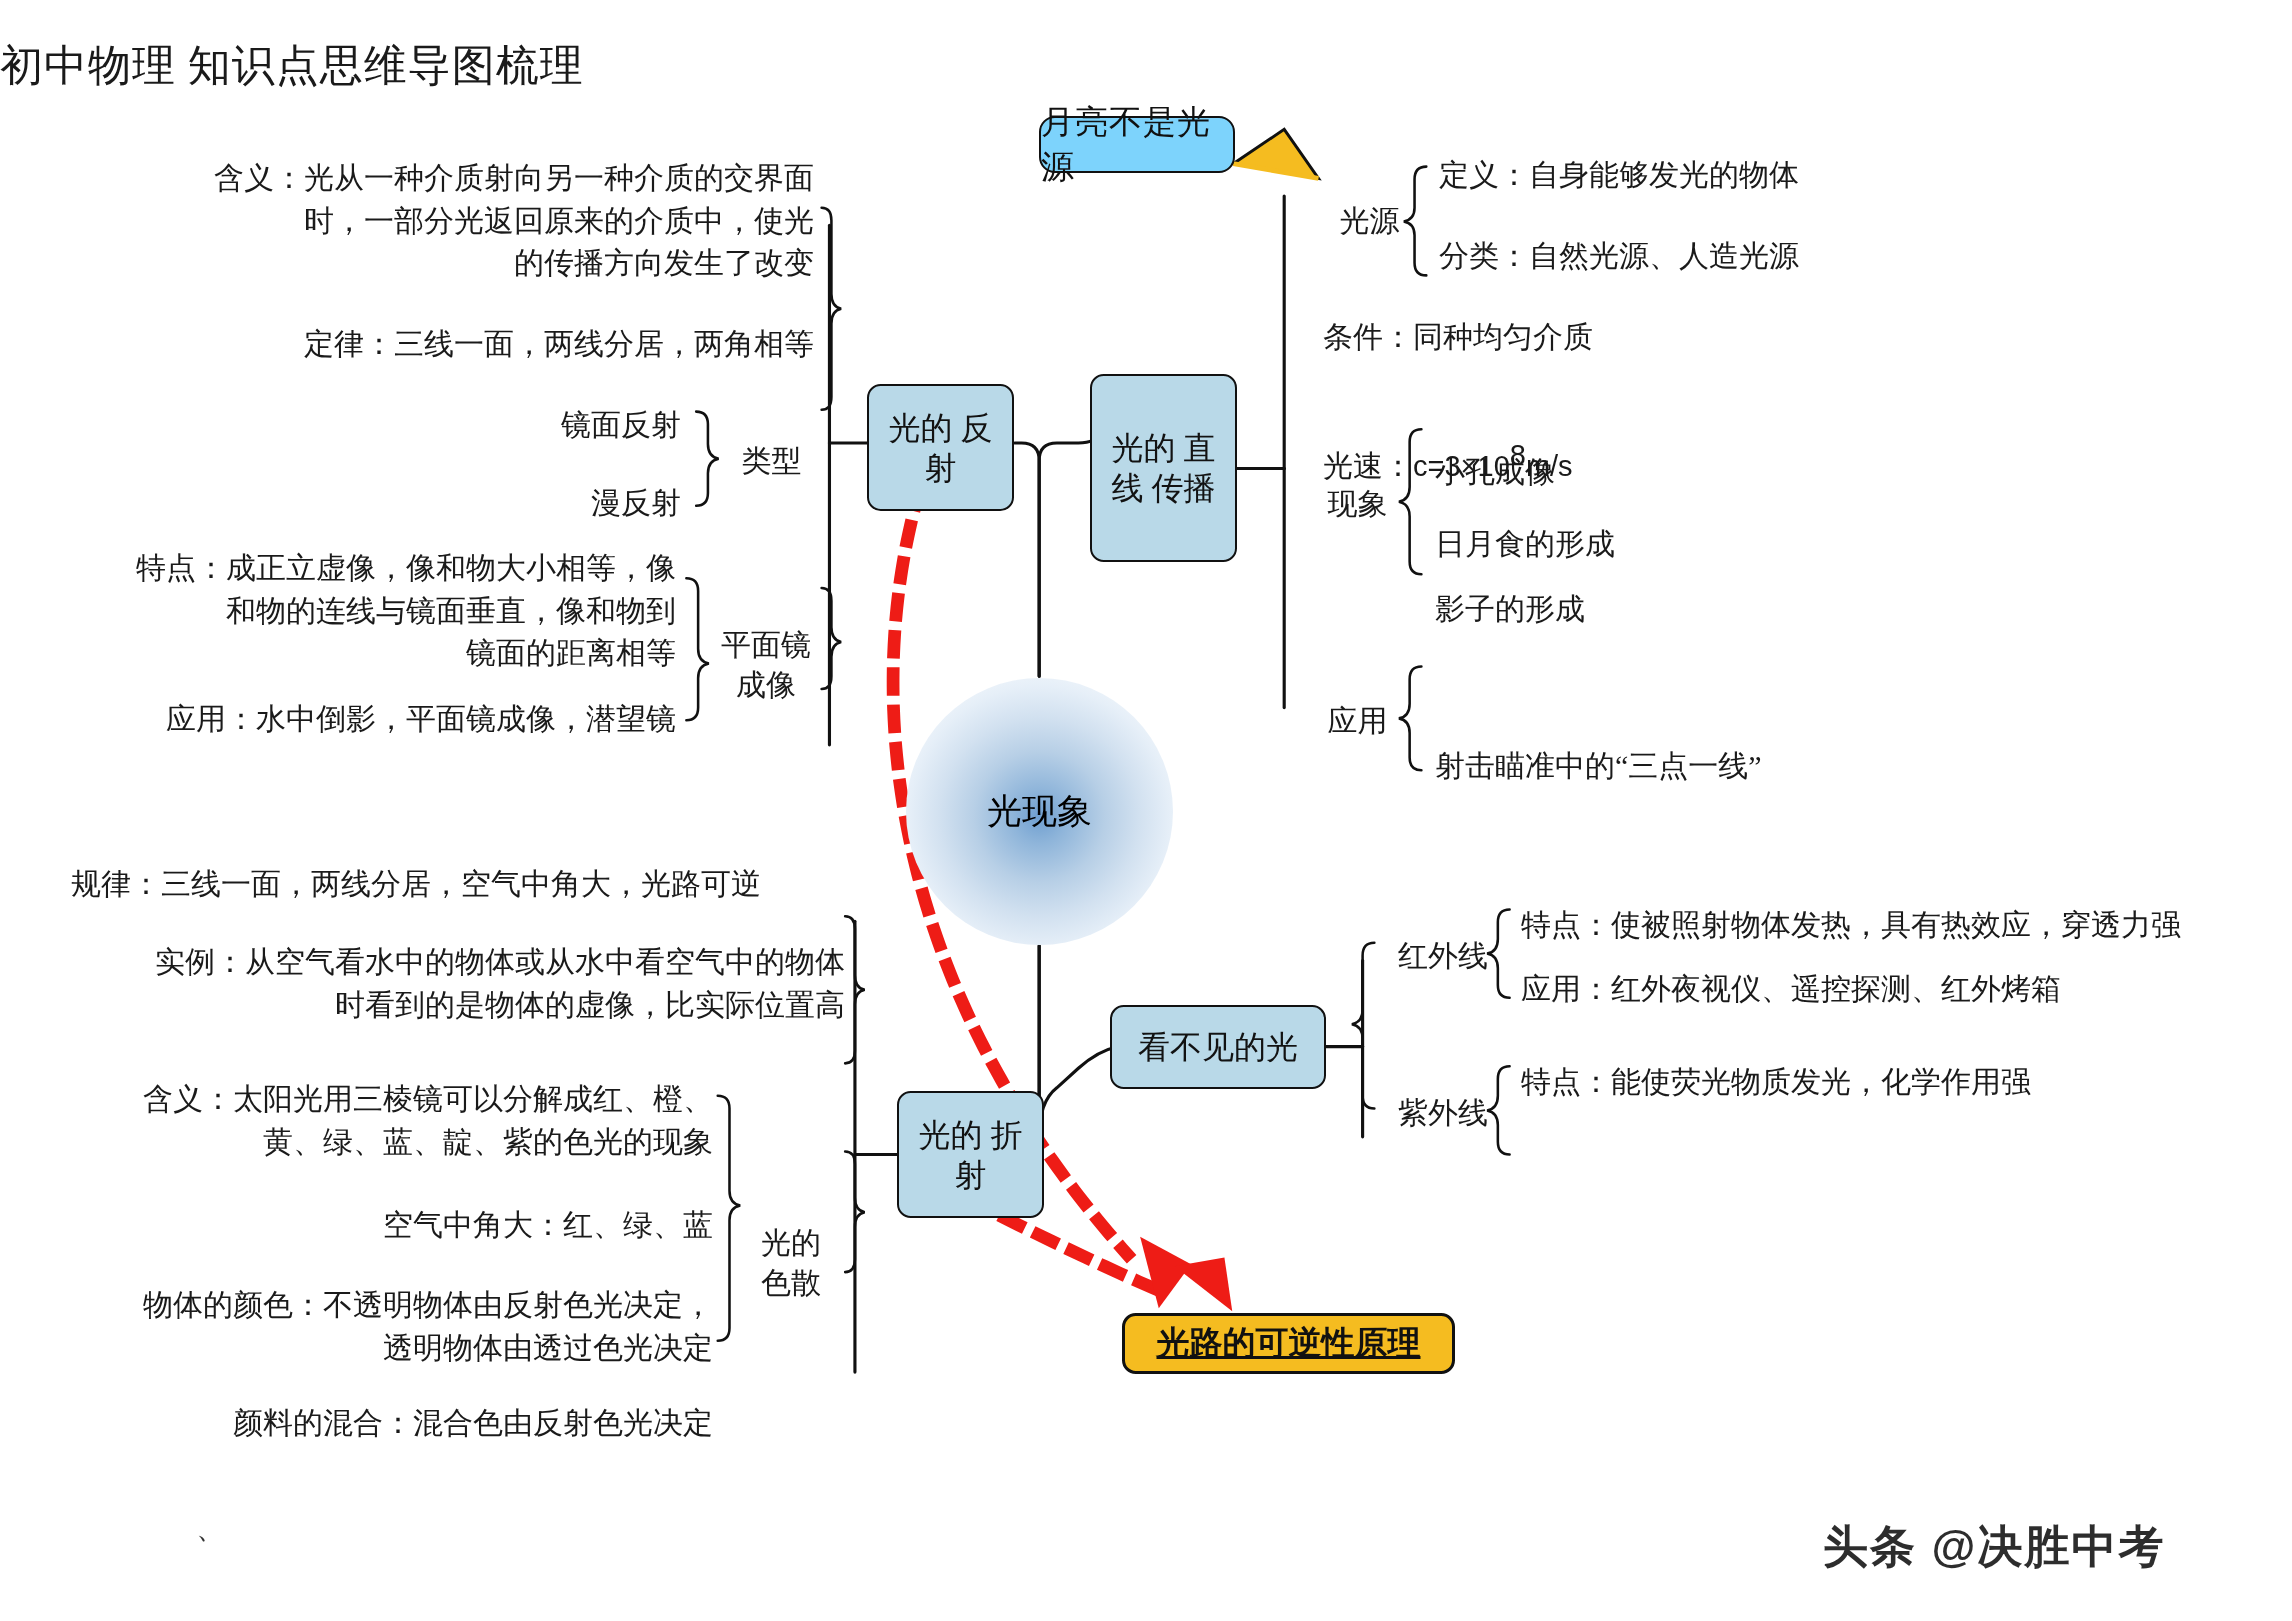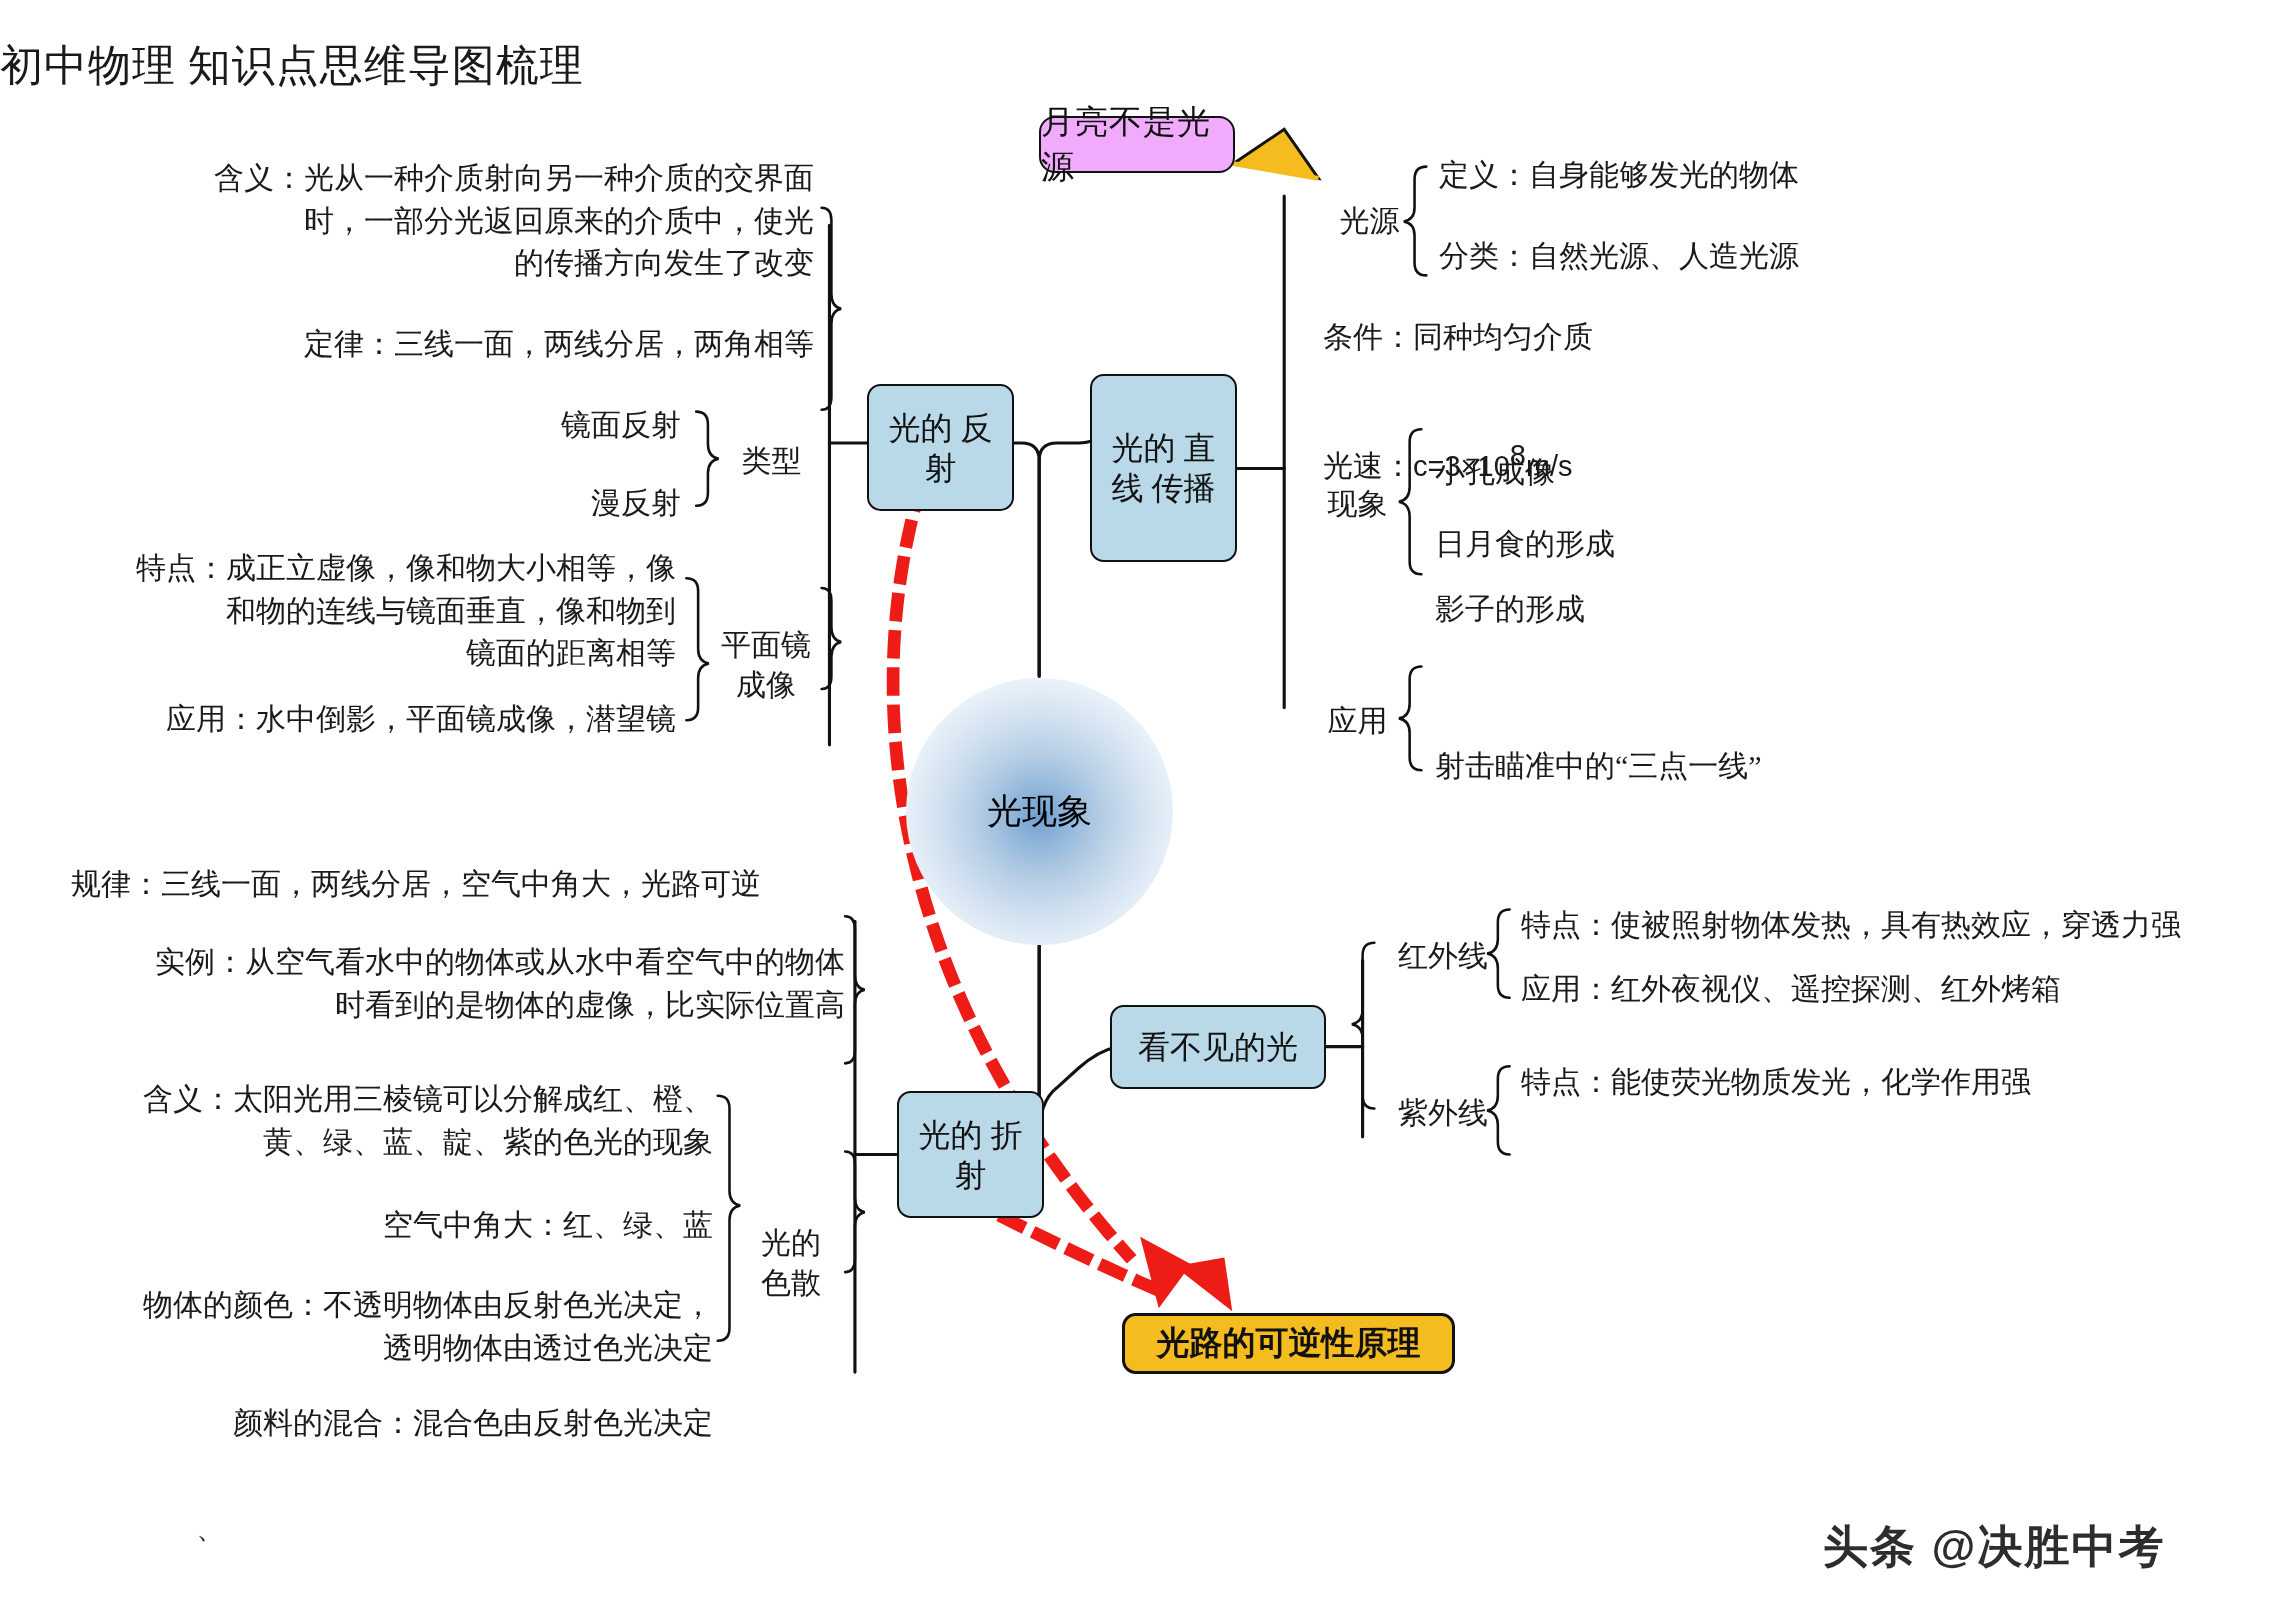--- a/index.html
+++ b/index.html
@@ -64,40 +64,41 @@
                 #f4f8fc 83%,
                 #ffffff 97%);
     display: flex; align-items: center; justify-content: center;
     font-size: 35px;
     color: #000;
   }
 
   
   #callout {
     box-sizing: border-box;
-    background: #f0abfc;
+    background: #7dd3fc;
     border: 2.9px solid #111;
     border-radius: 16px;
     display: flex; align-items: center; justify-content: center;
     font-size: 33px;
     color: #111;
     letter-spacing: 1px;
     font-family: Liberation Mono, monospace;
   }
 
   
   #goal-box {
     box-sizing: border-box;
     background: #f5bc20;
     border: 3.9px solid #111;
     border-radius: 13.7px;
     display: flex; align-items: center; justify-content: center;
     font-size: 33px;
     font-weight: bold;
     color: #111;
+    text-decoration: underline;
   }
 
   
   .leaf {
     font-size: 30px;
     color: #1a1a1a;
     line-height: 1.42;
     white-space: pre-line;
   }
   .leaf.r { text-align: right; }

